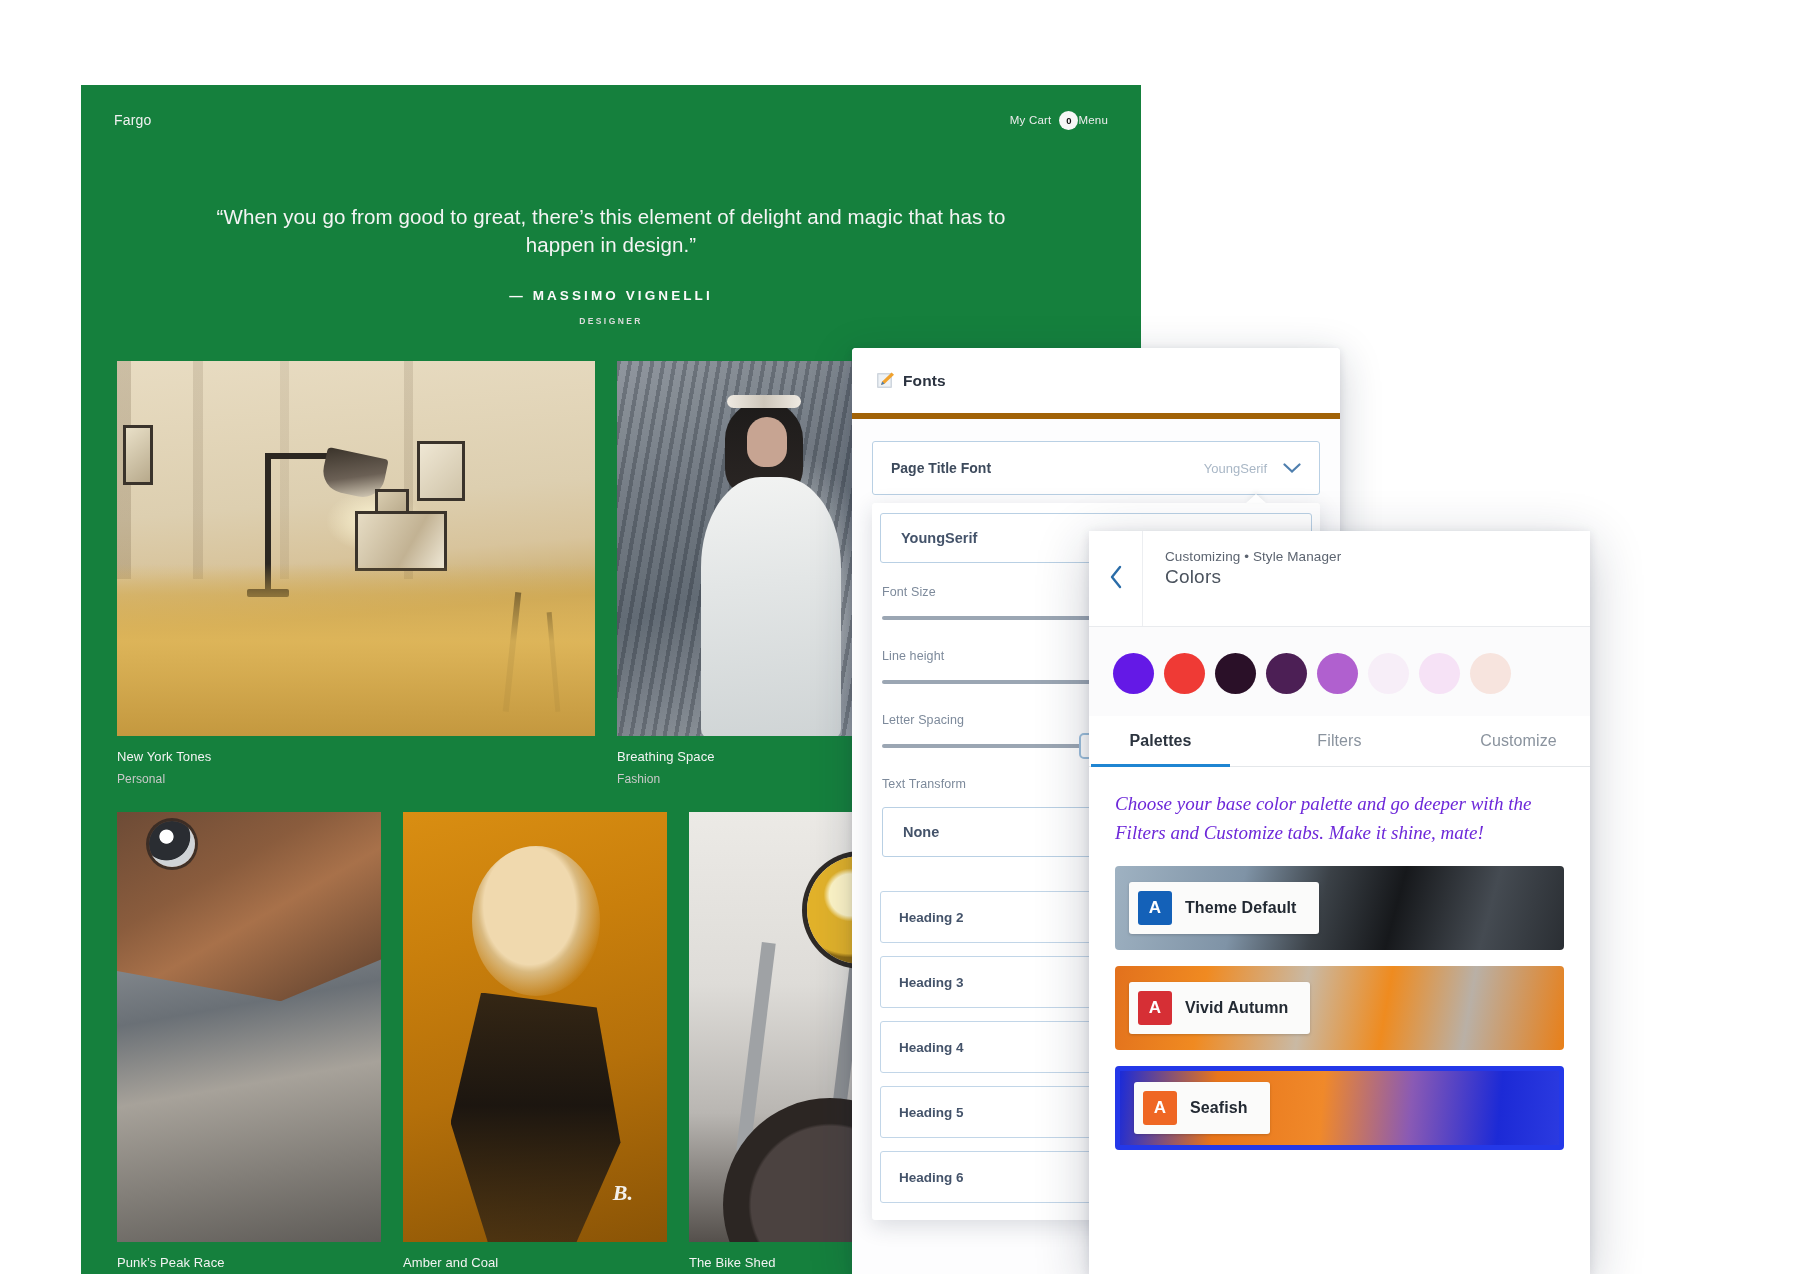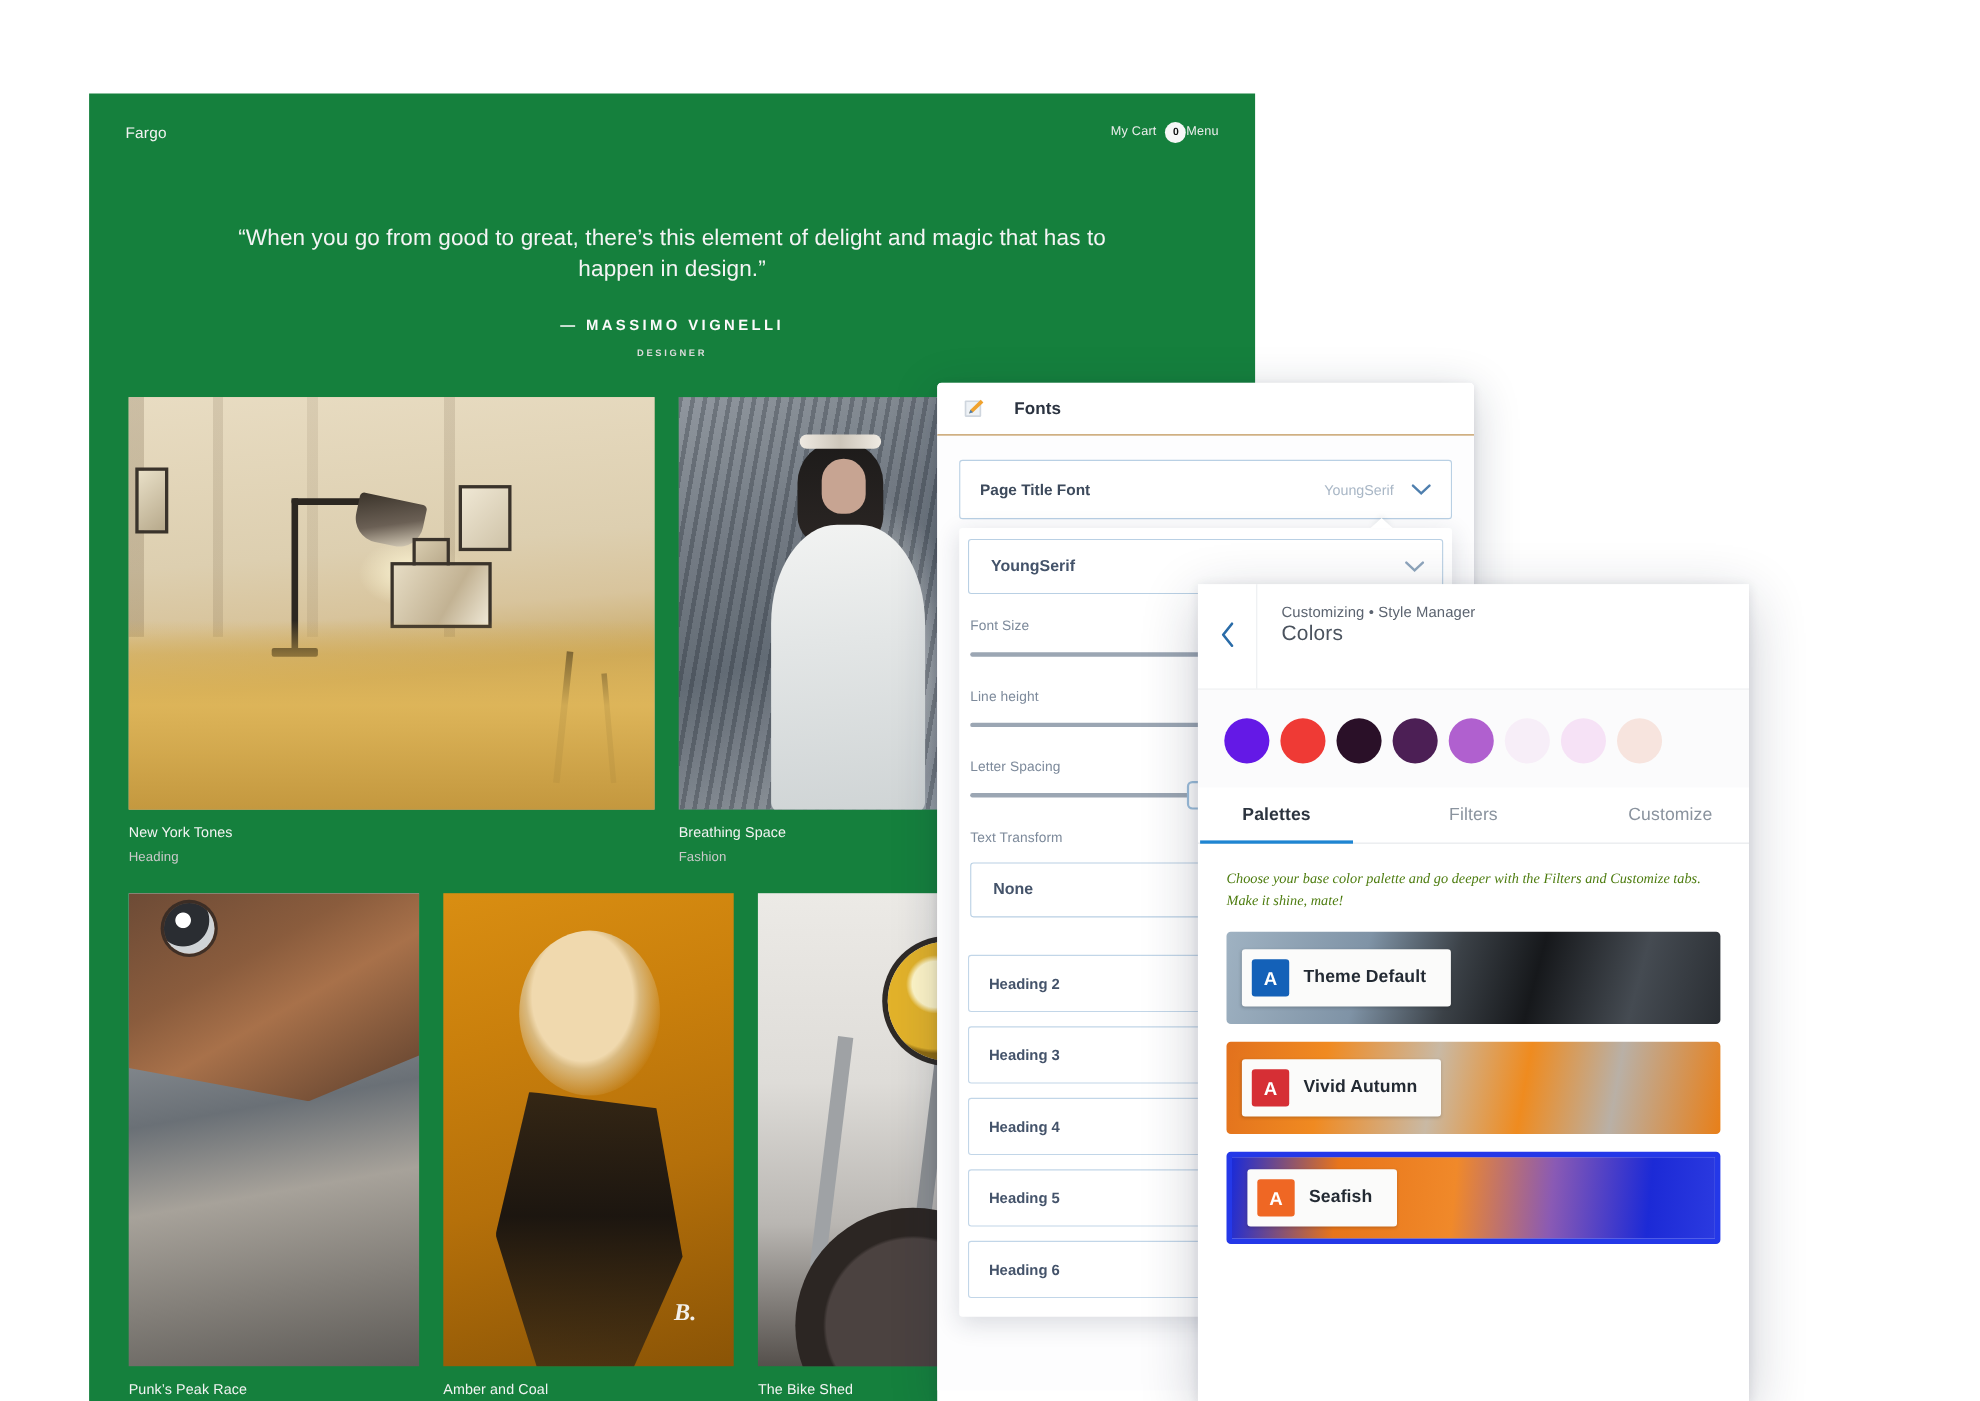--- a/index.html
+++ b/index.html
@@ -177,22 +177,22 @@
   
   .fonts-panel {
     position: absolute; left: 852px; top: 348px;
     width: 488px; height: 926px;
     background: #ffffff;
     border-radius: 4px 4px 0 0;
     box-shadow: 0 10px 42px rgba(25,35,60,.22), 0 2px 8px rgba(25,35,60,.12);
     overflow: hidden;
   }
   .fonts-titlebar {
-    height: 48px; display: flex; align-items: center; gap: 27px;
-    padding: 0 24px; border-bottom: 1px solid #a16207; background:#fff;
+    height: 71px; display: flex; align-items: center; gap: 8px;
+    padding: 0 24px; border-bottom: 6px solid #a16207; background:#fff;
   }
   .fonts-title { font-size: 15.5px; color: #2b3340; font-weight: 700; letter-spacing:.1px; }
   .edit-icon { width: 19px; height: 19px; position: relative; display:inline-block; }
   .fonts-body { padding: 22px 20px 0 20px; background: #fdfdfe; height: calc(100% - 58px); }
 
   .field-row {
     height: 54px; border: 1px solid #b9d0e4; border-radius: 3px;
     background: #fff; display: flex; align-items: center; justify-content: space-between;
     padding: 0 18px; margin-bottom: 4px;
   }
@@ -263,22 +263,22 @@
     flex: 1; text-align: center; padding: 16px 0 16px 0;
     font-size: 16px; color: #8a939e; position: relative; letter-spacing:.1px;
   }
   .tab.active { color: #2c343f; font-weight: 700; }
   .tab.active::after {
     content:""; position:absolute; left: 2px; right: 2px; bottom: -1px;
     height: 3px; background: #1f85d2;
   }
 
   .blurb {
-    padding: 22px 26px 18px 26px; font-size: 13px; line-height: 1.55;
-    color: #4d7c0f; font-family: "Liberation Serif", serif; font-style: italic;
+    padding: 22px 26px 18px 26px; font-size: 19px; line-height: 1.55;
+    color: #6d28d9; font-family: "Liberation Serif", serif; font-style: italic;
   }
 
   .palette-list { padding: 0 26px; }
   .palette-card {
     position: relative; height: 84px; border-radius: 4px; overflow: hidden;
     margin-bottom: 16px; display: flex; align-items: center;
   }
   .palette-card.selected { border: 5px solid #2438e8; }
   .palette-chip {
     position: relative; margin-left: 14px; background: #fbfbfa; border-radius: 3px;
@@ -329,21 +329,21 @@
             <div class="lamp"></div>
             <div class="lamp-arm"></div>
             <div class="lamp-head"></div>
             <div class="lamp-base"></div>
             <div class="frame-a"></div>
             <div class="frame-b"></div>
             <div class="frame-c"></div>
             <div class="chair"></div>
           </div>
           <div class="card-title">New York Tones</div>
-          <div class="card-cat">Heading</div>
+          <div class="card-cat">Personal</div>
         </div>
 
         <div class="card">
           <div class="thumb ph-bride">
             <div class="bride-hair"></div>
             <div class="bride-face"></div>
             <div class="bride-band"></div>
             <div class="bride-dress"></div>
           </div>
           <div class="card-title">Breathing Space</div>

